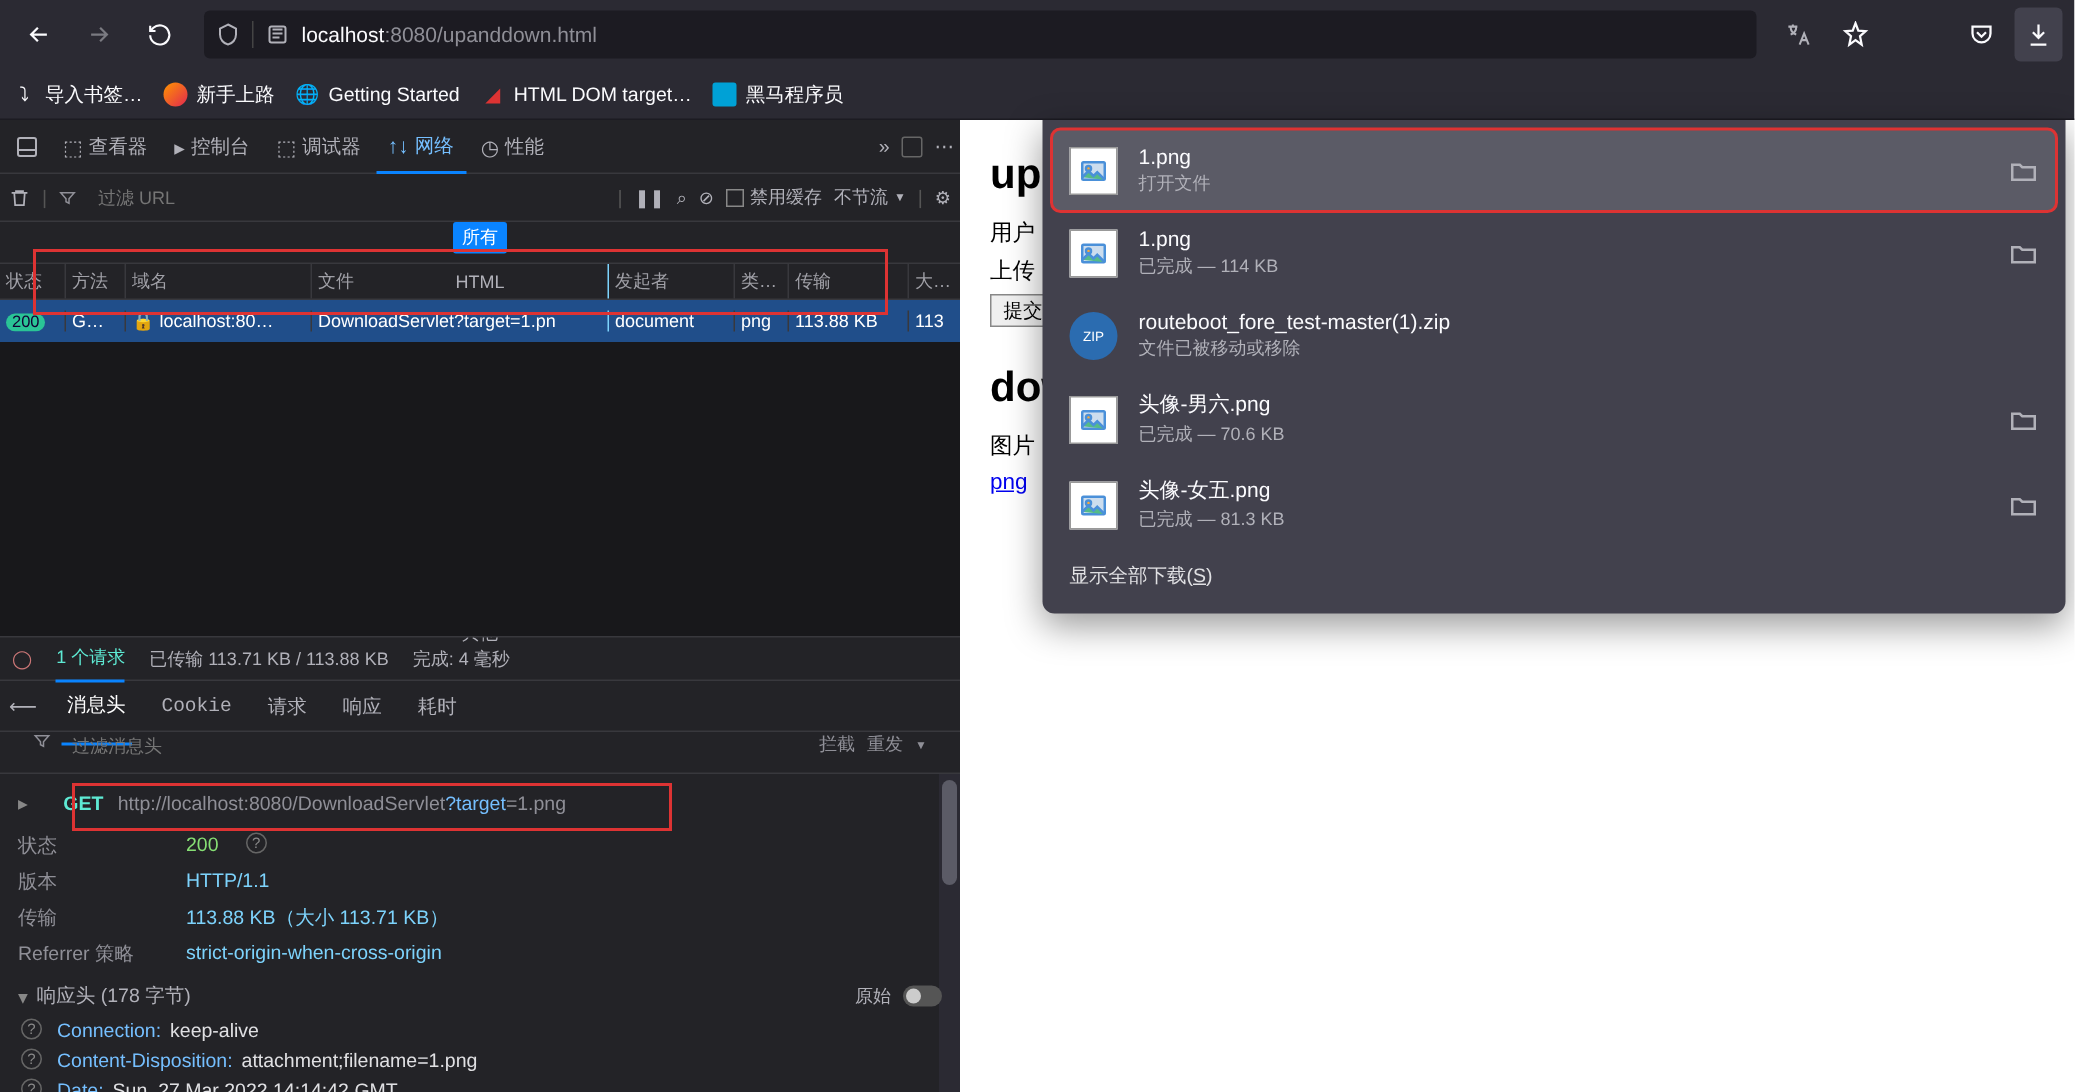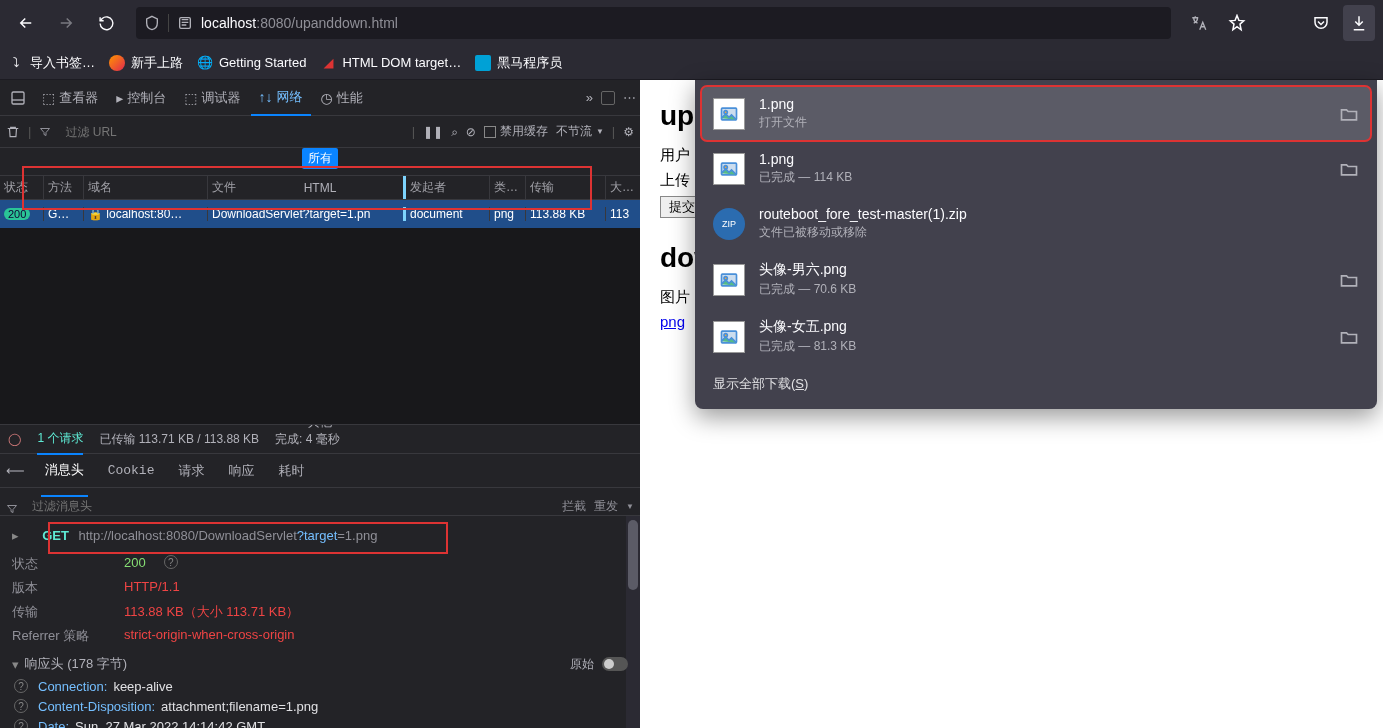--- a/index.html
+++ b/index.html
@@ -36,53 +36,53 @@
 .filter-input { flex: 1; background: transparent; border: none; color: #8f8f97; font-size: 12px; padding: 2px 6px; }
 
 .dt-filters { display: flex; align-items: center; height: 28px; padding: 0 6px; gap: 10px; border-bottom: 1px solid #38383d; font-size: 12px; flex-direction: column; }
 .dt-filter { color: #b1b1b9; cursor: pointer; padding: 2px 6px; }
 .dt-filter.active { background: #0a84ff; color: #fff; border-radius: 2px; }
 
 .dt-headers { display: flex; height: 24px; border-bottom: 1px solid #38383d; font-size: 12px; color: #a0a0a7; }
 .col-status { width: 44px; padding-left: 6px; border-right: 1px solid #38383d;}
 .col-method { width: 40px; border-right: 1px solid #38383d;}
 .col-domain { width: 124px; border-right: 1px solid #38383d;}
-.col-file { width: 198px; border-right: 3px solid #7dd3fc;}
+.col-file { width: 198px; border-right: 1px solid #7dd3fc;}
 .col-init { width: 84px; border-right: 1px solid #38383d;}
 .col-type { width: 36px; border-right: 1px solid #38383d;}
 .col-tx { width: 80px; border-right: 1px solid #38383d;}
 .col-sz { width: 30px; }
 .dt-headers > div { display: flex; align-items: center; padding-left: 4px; overflow: hidden; white-space: nowrap; }
 
 .dt-row { display: flex; height: 28px; align-items: center; background: #204e8a; color: #fff; font-size: 12px; position: relative; }
 .dt-row.hl::after { content:""; position:absolute; left:22px; top:-34px; width:566px; height:40px; border:2px solid #d33; pointer-events:none; }
 .dt-row > div { padding-left: 4px; overflow: hidden; white-space: nowrap; text-overflow: ellipsis; }
 .status-badge { background: #2ac496; color: #0b3; border-radius: 8px; padding: 0 4px; font-size: 11px; color:#103; display:inline-block;}
 .dt-empty { flex: 1; background: #18181b; }
 
 .dt-statusbar { height: 30px; display: flex; align-items: center; border-top: 1px solid #38383d; border-bottom: 1px solid #38383d; padding: 0 8px; gap: 16px; font-size: 12px; color: #b1b1b9; }
 .dt-statusbar .active-tab { border-bottom: 2px solid #0a84ff; color: #5eead4; padding: 6px 0;}
 
 .dt-detail-tabs { display: flex; align-items: center; height: 34px; border-bottom: 1px solid #38383d; padding: 0 6px; gap: 16px; font-size: 13px; }
 .dt-detail-tab { color: #b1b1b9; cursor: pointer; padding: 16px 4px; font-family: Liberation Mono, monospace; }
 .dt-detail-tab.active { color: #fff; border-bottom: 2px solid #0a84ff; }
 
-.dt-detail-filter { display:flex; align-items:flex-end; height:28px; padding:0 6px; gap:8px; border-bottom:1px solid #38383d; font-size:12px; color:#8f8f97;}
+.dt-detail-filter { display:flex; align-items:flex-start; height:28px; padding:0 22px; gap:8px; border-bottom:1px solid #38383d; font-size:12px; color:#8f8f97;}
 .dt-detail-filter .right { margin-left:auto; display:flex; gap:8px; align-items:center;}
 .toggle { width:26px; height:14px; background:#555; border-radius:7px; position:relative;}
 .toggle::after{content:"";position:absolute;width:10px;height:10px;background:#ccc;border-radius:50%;top:2px;left:2px;}
 
 .dt-detail-body { flex: 1; overflow: auto; padding: 8px 12px; font-size: 13px; background: #232327; position: relative;}
 .req-line { color: #8f8f97; margin: 4px 0 12px; position: relative; }
 .req-line .method { color: #5eead4; font-weight: 600; margin-right: 6px; margin-left: 16px; }
 .req-line .q { color: #75bfff; }
 .req-hl { position:absolute; left:36px; top:-6px; width:400px; height:32px; border:2px solid #d33; pointer-events:none;}
 .kv { display: flex; gap: 12px; margin: 6px 0; font-size: 13px; }
 .kv .k { color: #8f8f97; min-width: 100px; }
-.kv .v { color: #ef4444; }
+.kv .v { color: #7dd3fc; }
 .kv .v.green { color: #86de74; }
 .section-head { margin: 10px 0 6px; color: #b1b1b9; display:flex; align-items:center; gap:6px; }
 .section-head .right { margin-left:auto; display:flex; gap:8px; align-items:center; font-size:12px;}
 .hdr-item { margin: 5px 0; font-size: 13px; display:flex; gap:6px; padding-left:22px;}
 .hdr-item .hk { color: #75bfff; }
 .hdr-item .hv { color: #e0e0e3; }
 .qmark { width:14px;height:14px;border:1px solid #666;border-radius:50%;display:inline-flex;align-items:center;justify-content:center;font-size:10px;color:#888;margin-left:-20px;margin-right:4px;}
 
 .page-h { font-size: 28px; font-weight: 700; margin-bottom: 14px; color: #000; }
 .page-p { font-size: 15px; margin: 6px 0; color: #000; }

